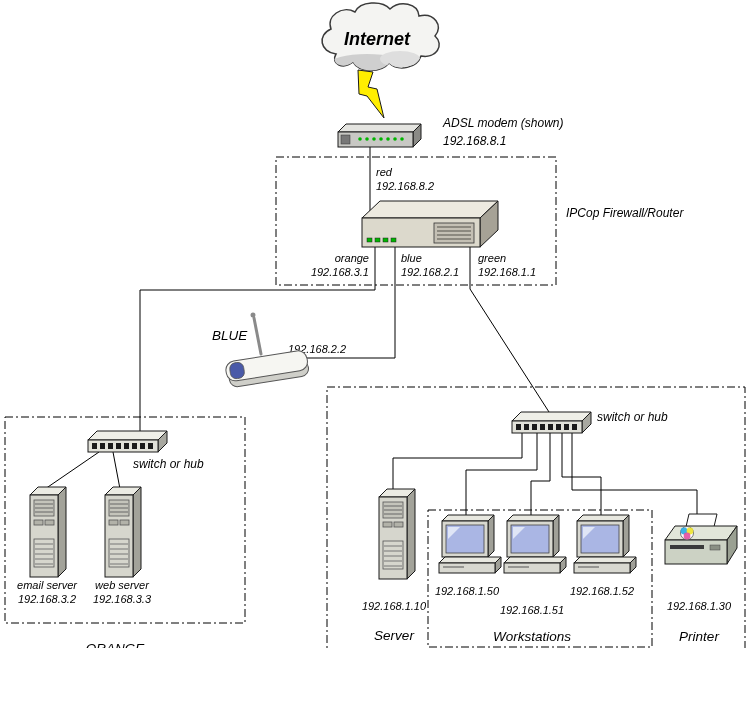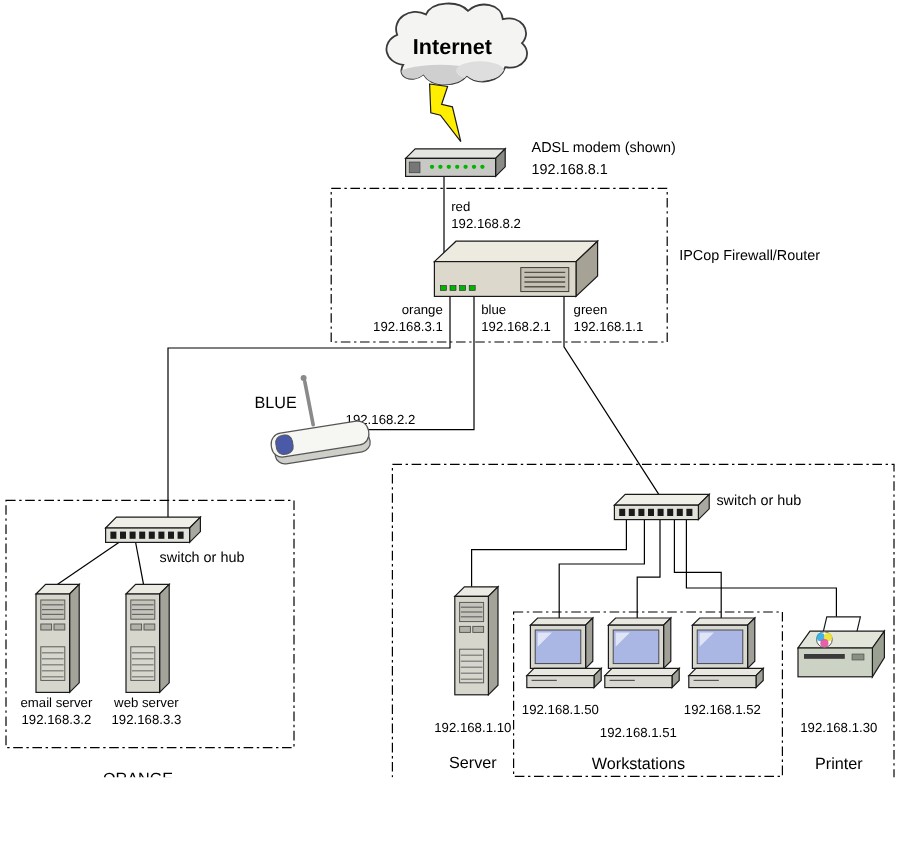--- a/index.html
+++ b/index.html
@@ -1,17 +1,17 @@
 <!DOCTYPE html>
 <html><head>
 <meta charset="utf-8">
 <style>
   html,body{margin:0;padding:0;background:#fff;}
   .stage{position:relative;width:753px;height:648px;background:#ffffff;overflow:hidden;
-         font-family:"Liberation Sans",sans-serif;}
+         font-family:"Liberation Sans",sans-serif;font-style:italic;}
   svg text{font-family:"Liberation Sans",sans-serif;fill:#000;}
   .t11{font-size:11px;}
   .t12{font-size:12px;}
   .t13{font-size:13.5px;}
   .t18{font-size:18px;font-weight:700;}
   .wire{stroke:#000;stroke-width:1;fill:none;}
   .dashbox{fill:none;stroke:#000;stroke-width:1;stroke-dasharray:8 3 2 3;}
   .edge{stroke:#1a1a1a;stroke-width:1;}
 </style>
 </head>

